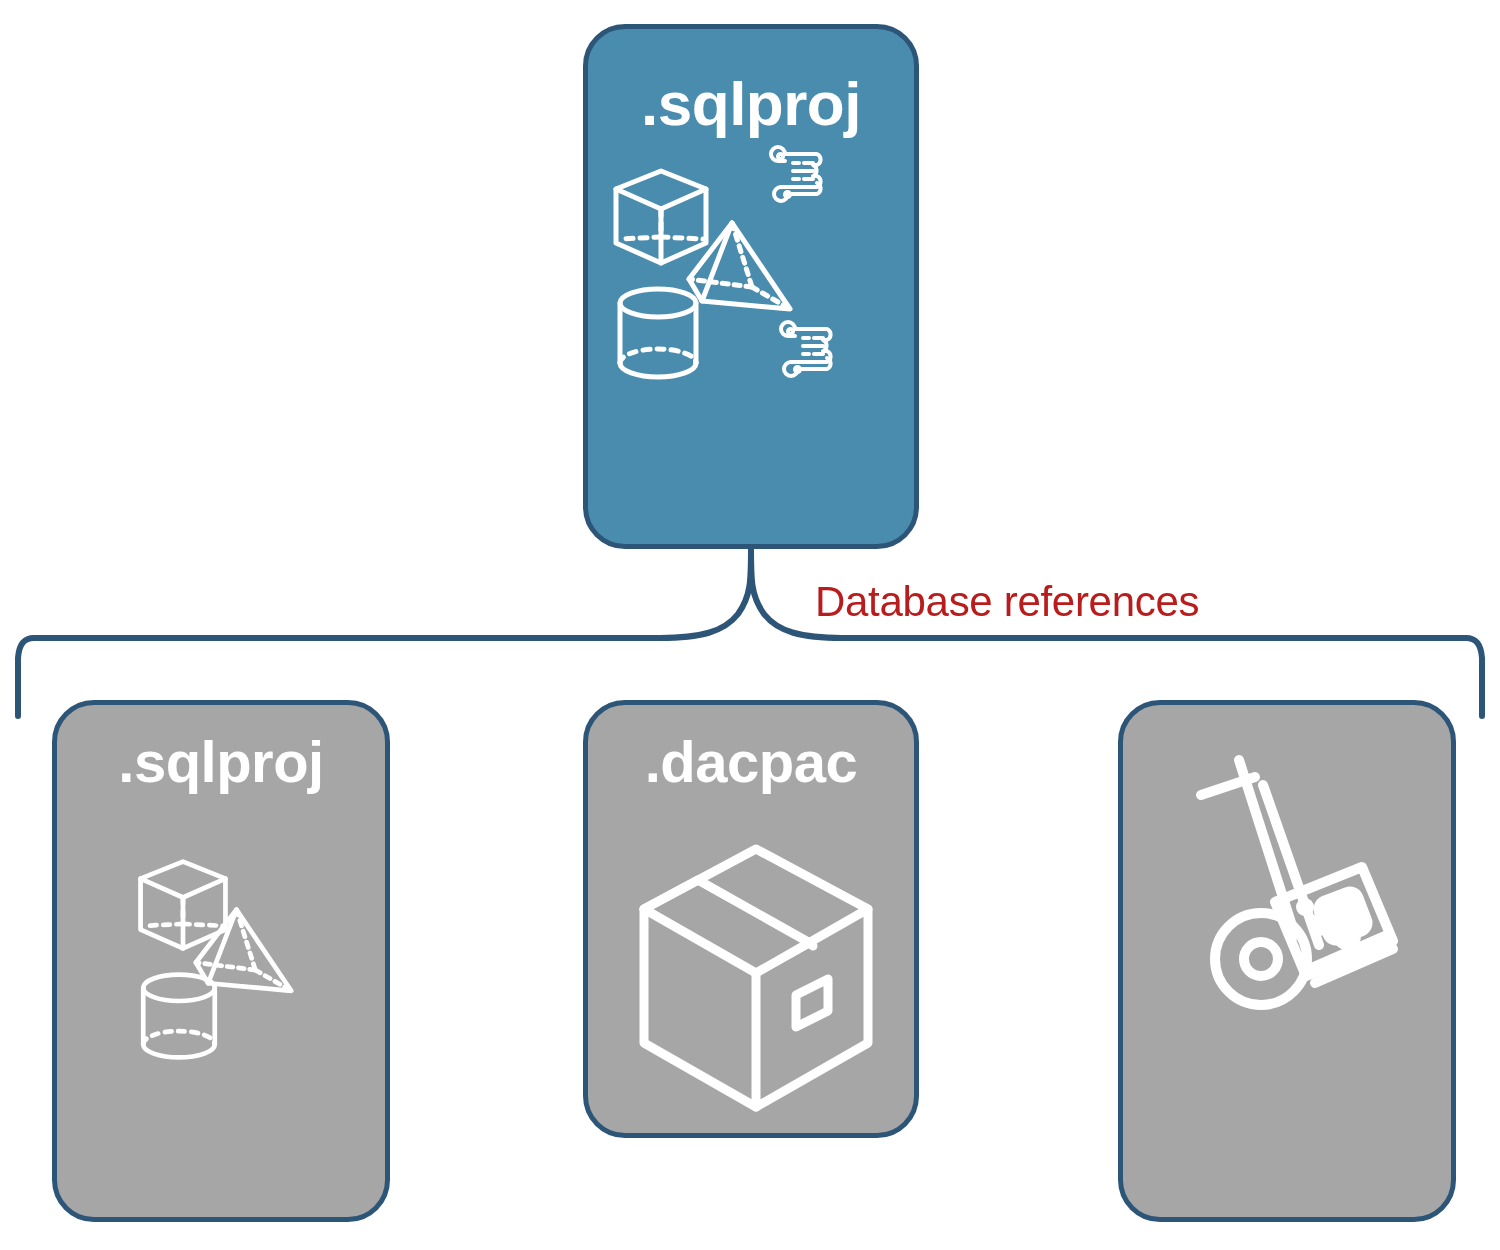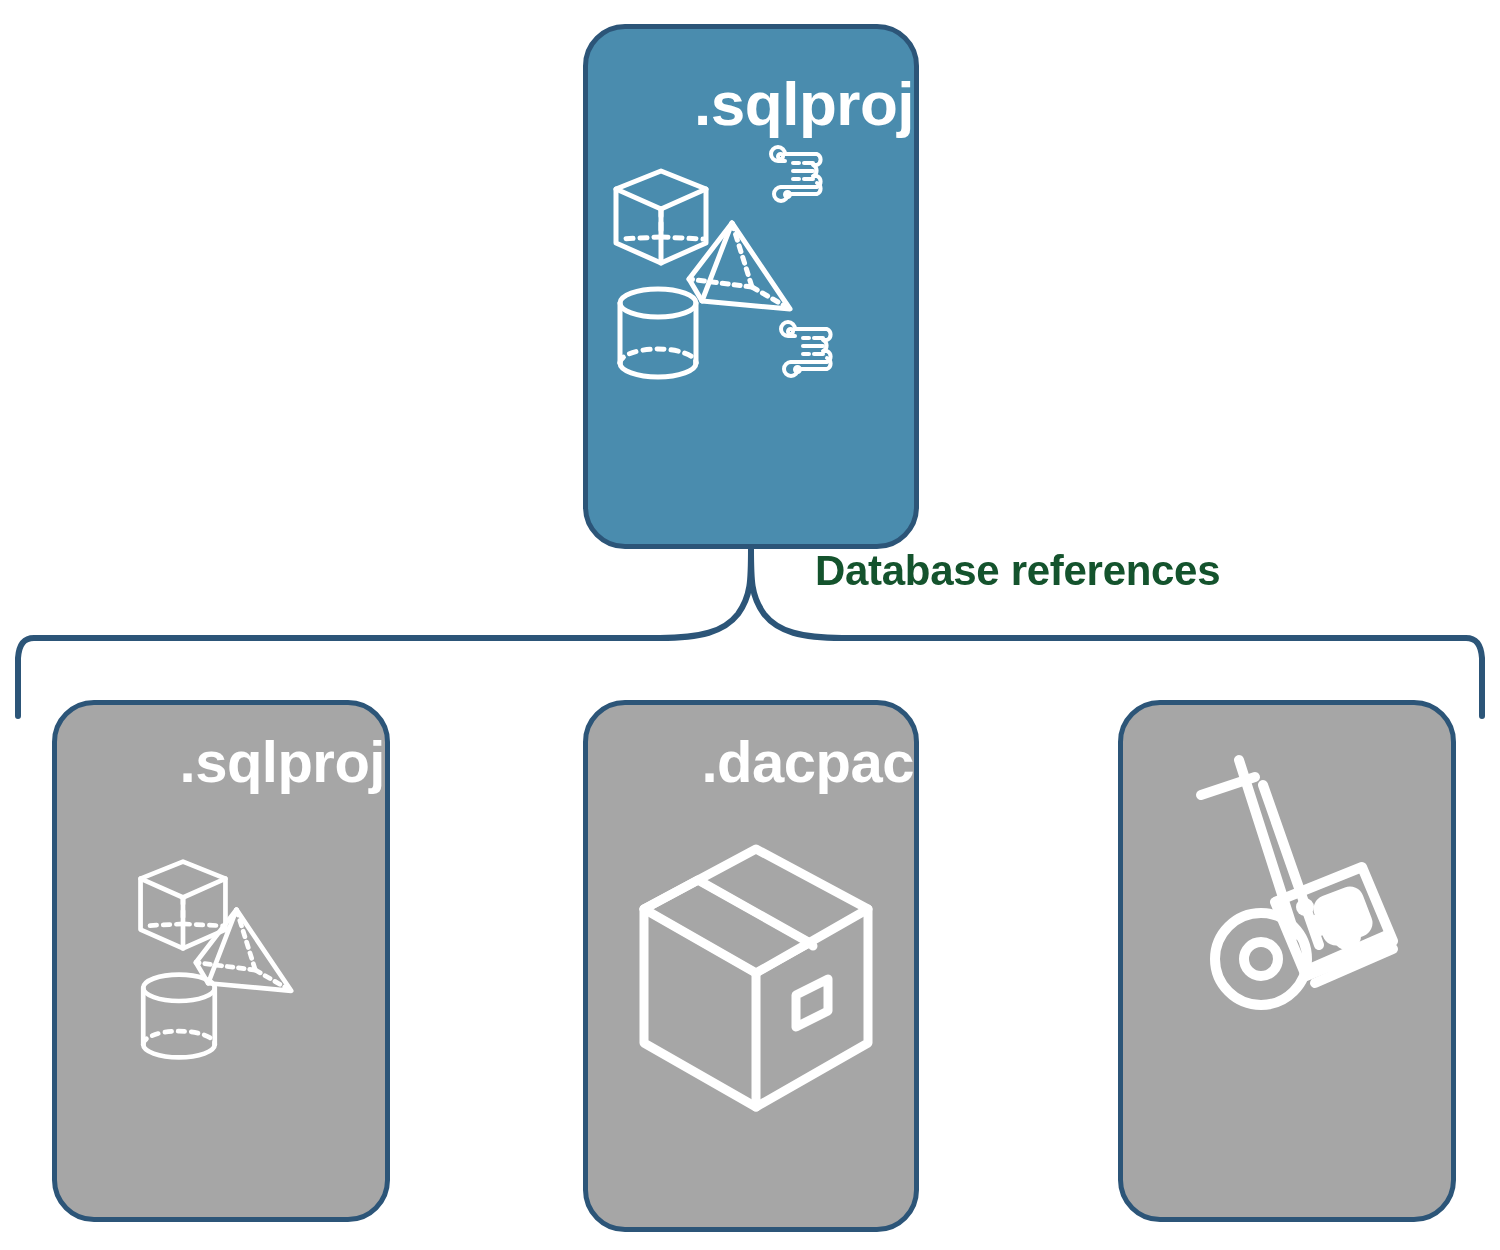--- a/index.html
+++ b/index.html
@@ -20,21 +20,21 @@
   }
 
   
   .card {
     position: absolute;
     box-sizing: border-box;
     border-radius: 42px;
     border: 5px solid #2c5578;
     display: flex;
     flex-direction: column;
-    align-items: flex-end;
+    align-items: center;
   }
   .card.primary {
     background: #4a8cae;
   }
   .card.secondary {
     background: #a6a6a6;
   }
   .card-title {
     color: #ffffff;
     font-weight: bold;
@@ -55,21 +55,21 @@
   #card-sqlproj {
     left: 52px;
     top: 700px;
     width: 338px;
     height: 522px;
   }
   #card-dacpac {
     left: 583px;
     top: 700px;
     width: 336px;
-    height: 532px;
+    height: 438px;
   }
   #card-nupkg {
     left: 1118px;
     top: 700px;
     width: 338px;
     height: 522px;
   }
   .card.secondary .card-title {
     font-size: 58px;
     margin-top: 28px;
@@ -90,24 +90,24 @@
     position: absolute;
     left: 0;
     top: 540px;
     width: 1500px;
     height: 200px;
     pointer-events: none;
   }
   #bracket-label {
     position: absolute;
     left: 815px;
-    top: 547px;
+    top: 578px;
     font-size: 42px;
-    font-weight: bold;
-    color: #14532d;
+    font-weight: normal;
+    color: #b91c1c;
     letter-spacing: -0.3px;
     white-space: nowrap;
   }
 </style>
 </head>
 <body>
 
 <div id="canvas">
 
   <div class="card primary" id="card-root">

